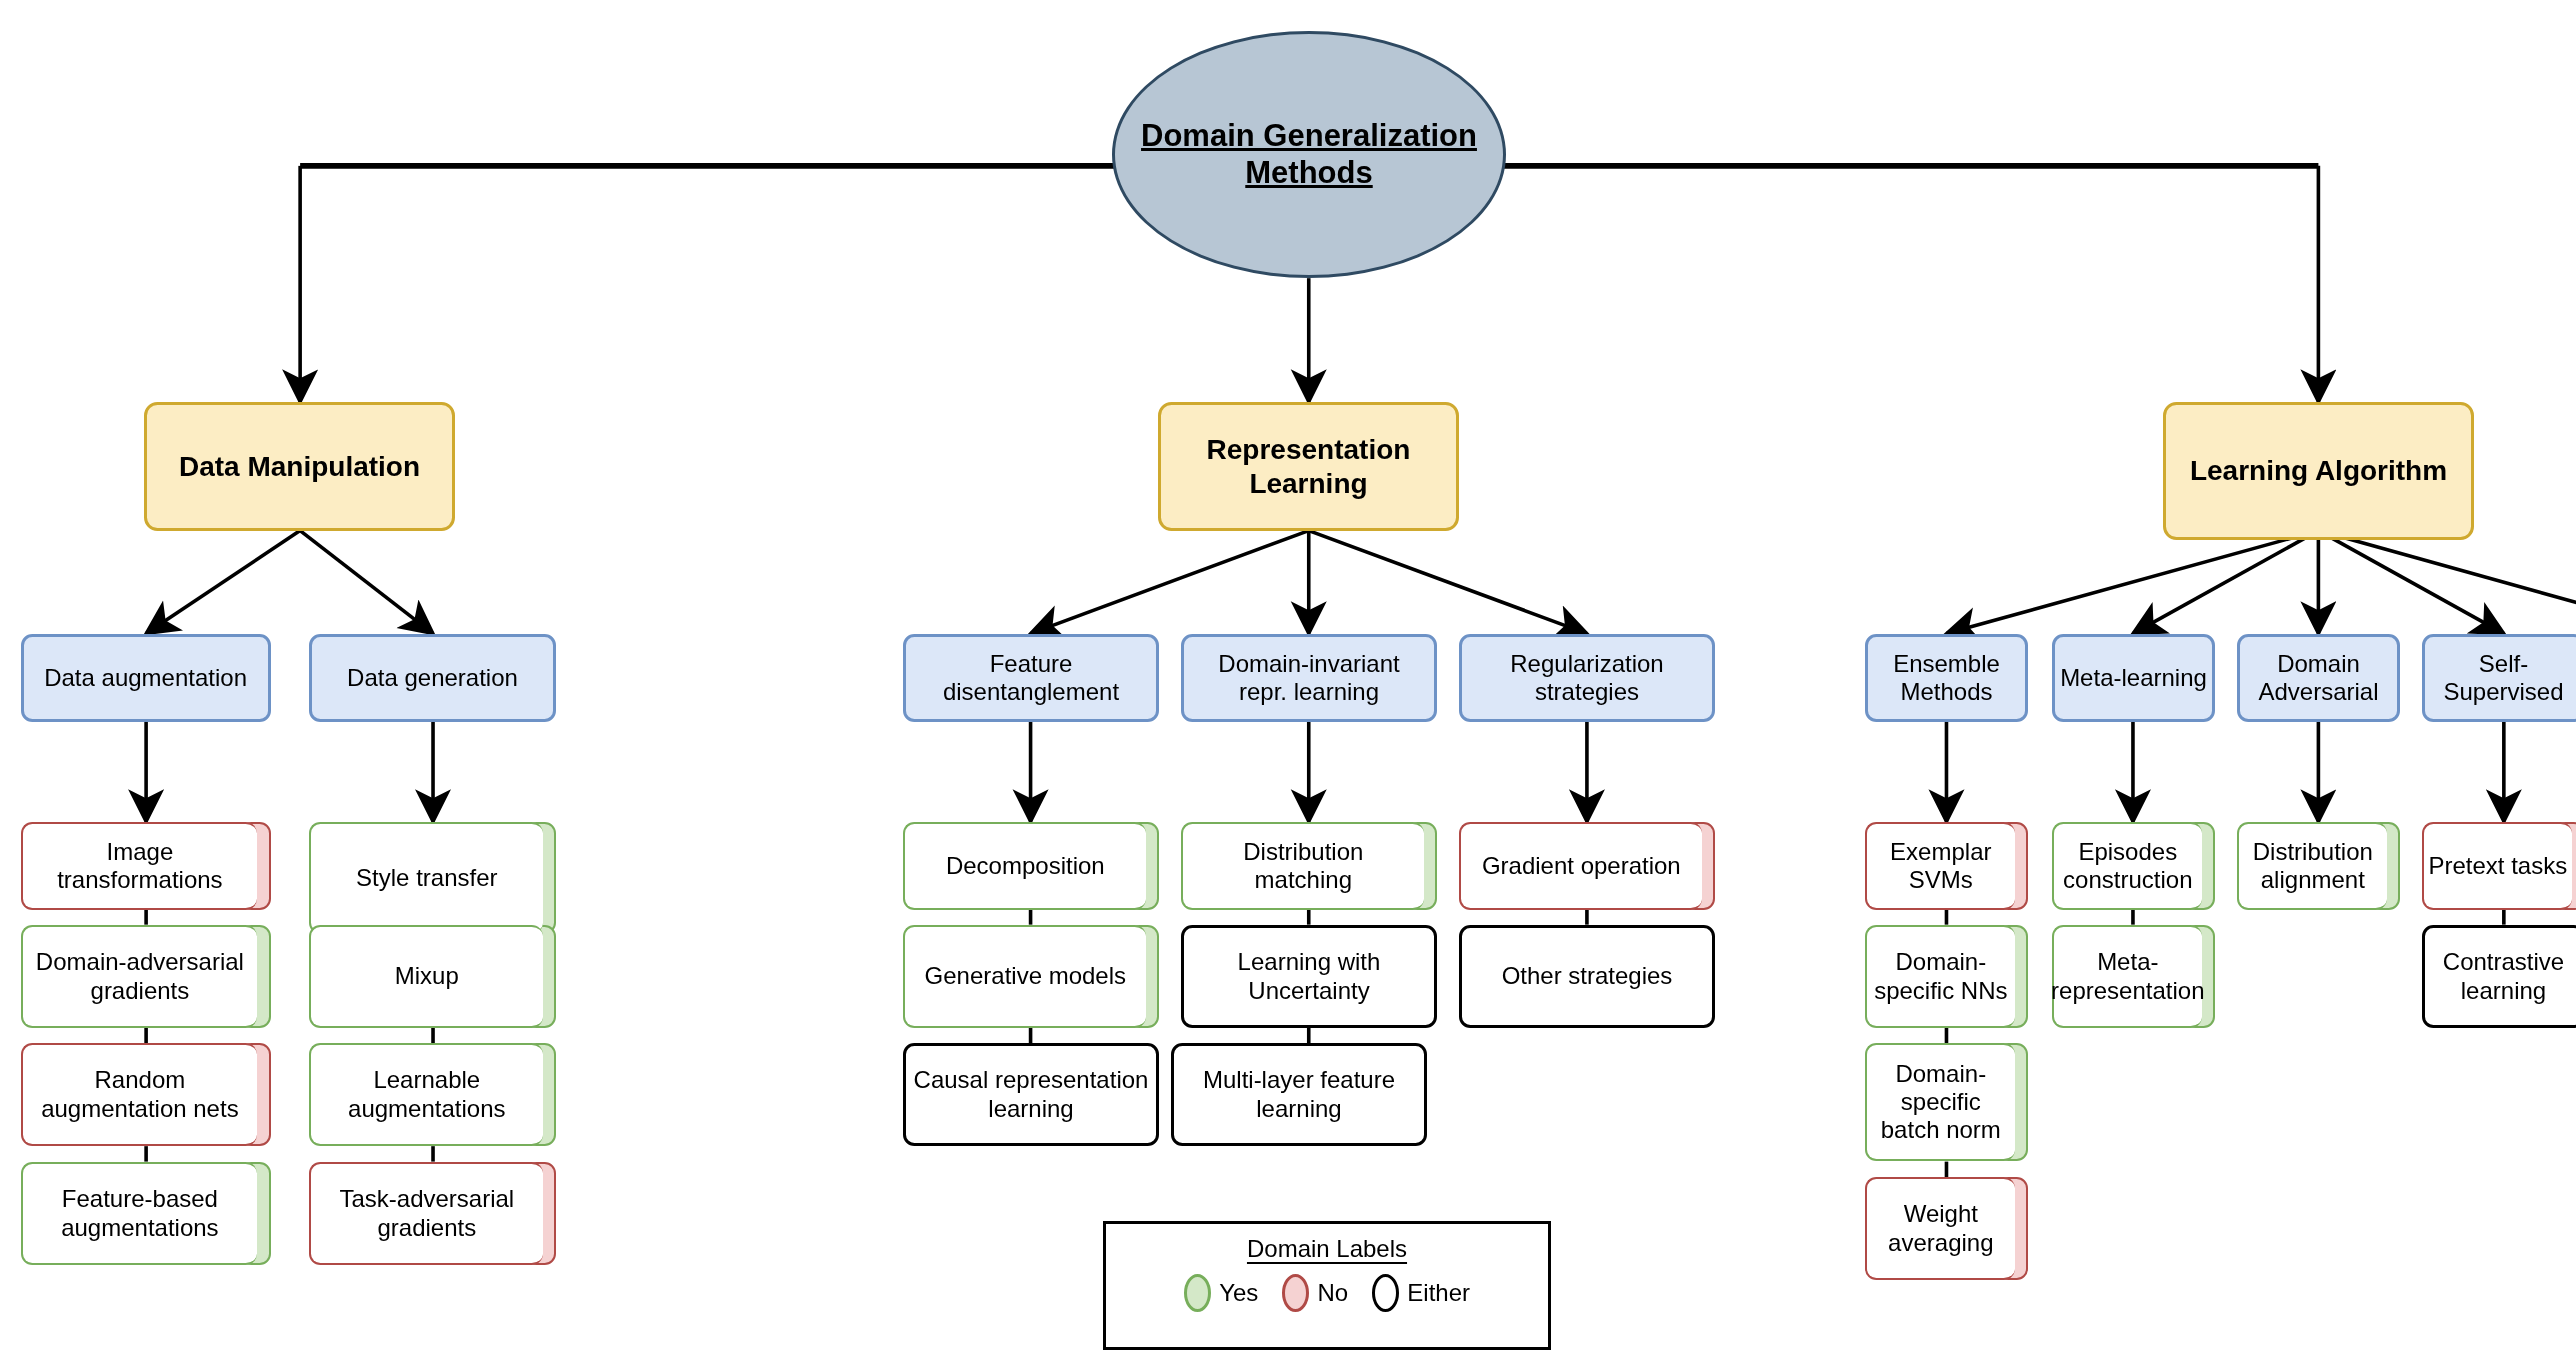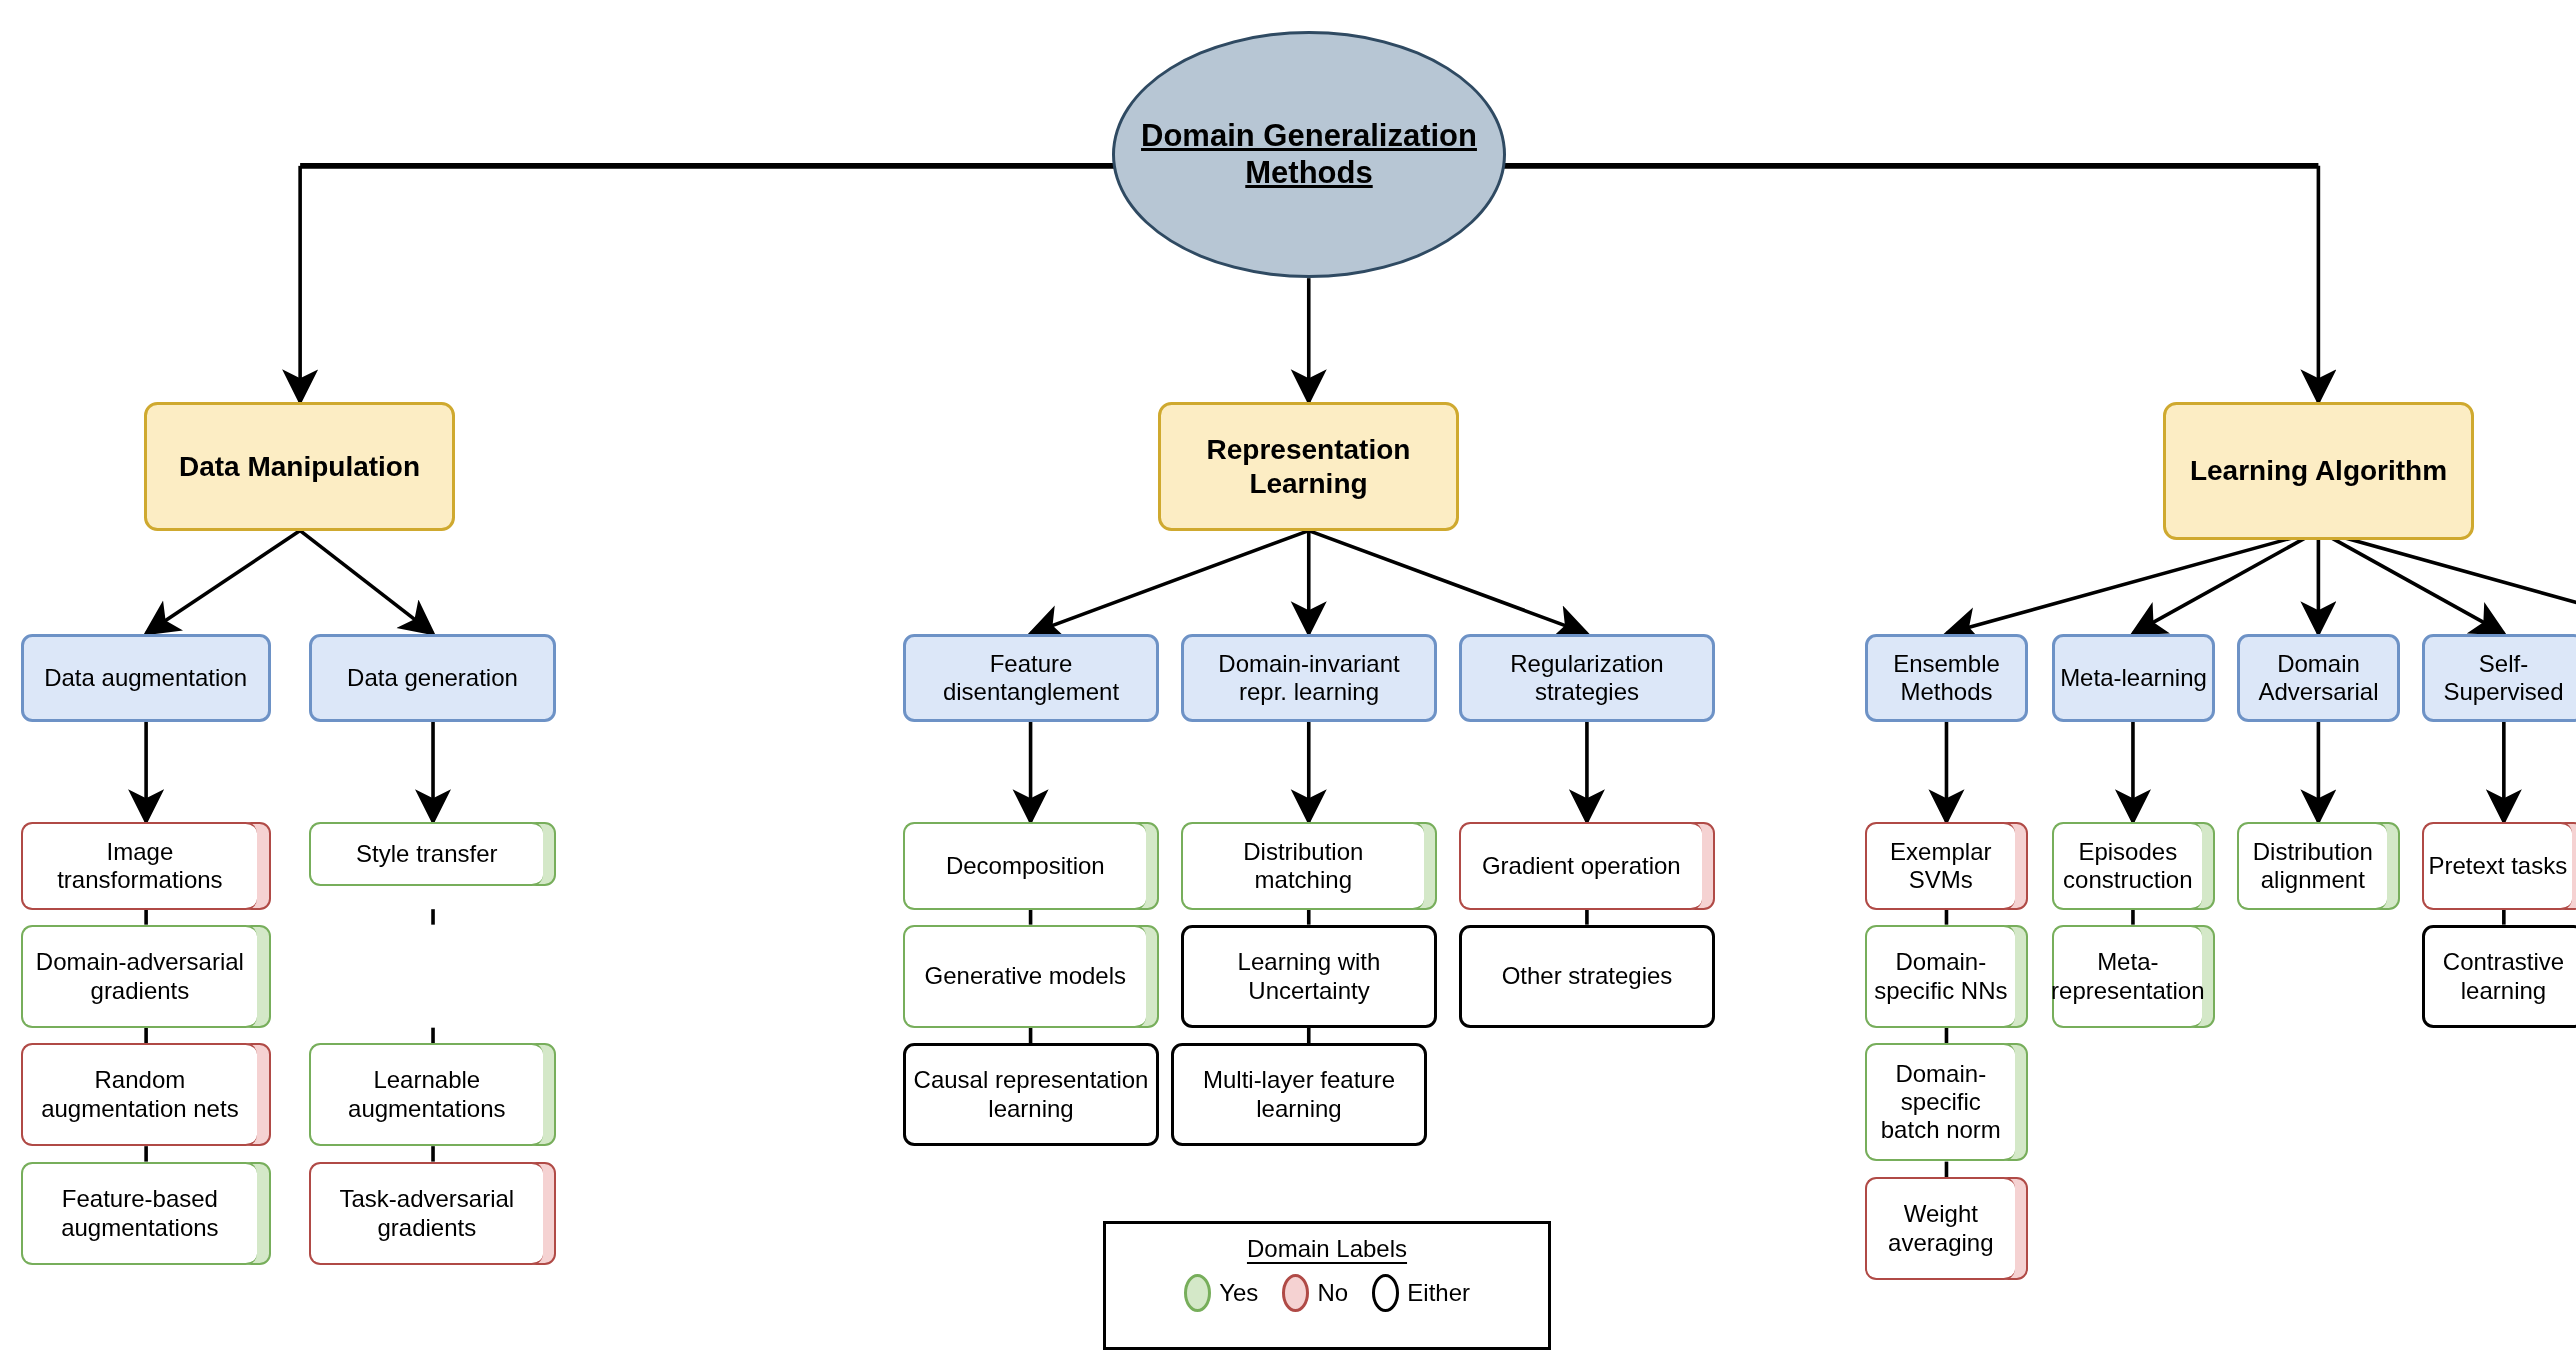--- a/index.html
+++ b/index.html
@@ -179,24 +179,30 @@
       </div>
   </div>
   <div class="node leaf yes" style="left:20.6px;top:1162px;width:250px;height:103px;">
     <div class="tab"></div>
     <div class="body">
         <span style="white-space:pre-line;">Feature-based
 augmentations</span>
       </div>
   </div>
 
-  <div class="node leaf yes" style="left:309px;top:822px;width:247px;height:64px;">
+  <div class="node leaf yes" style="left:309px;top:822px;width:247px;height:112px;">
     <div class="tab"></div>
     <div class="body">
         <span style="white-space:pre-line;">Style transfer</span>
+      </div>
+  </div>
+  <div class="node leaf yes" style="left:309px;top:925px;width:247px;height:103px;">
+    <div class="tab"></div>
+    <div class="body">
+        <span style="white-space:pre-line;">Mixup</span>
       </div>
   </div>
   <div class="node leaf yes" style="left:309px;top:1043px;width:247px;height:103px;">
     <div class="tab"></div>
     <div class="body">
         <span style="white-space:pre-line;">Learnable
 augmentations</span>
       </div>
   </div>
   <div class="node leaf no" style="left:309px;top:1162px;width:247px;height:103px;">

